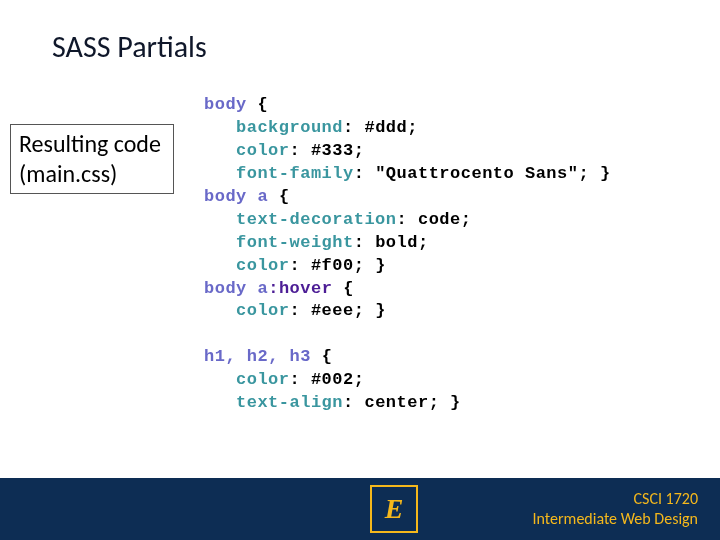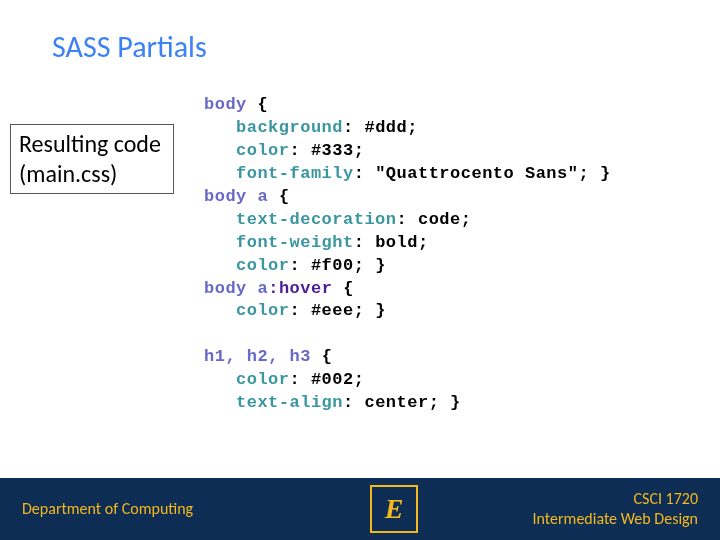--- a/index.html
+++ b/index.html
@@ -10,21 +10,21 @@
     font-family: "Segoe UI", Calibri, Arial, sans-serif;
     position: relative;
     overflow: hidden;
   }
   .title {
     position: absolute;
     top: 28px;
     left: 52px;
     font-size: 30px;
     font-weight: 400;
-    color: #3b82f6;
+    color: #0f172a;
   }
   .annotation {
     position: absolute;
     top: 124px;
     left: 10px;
     width: 164px;
     padding: 4px 8px;
     border: 1px solid #555;
     background: #fff;
     font-size: 24px;
@@ -110,21 +110,20 @@
 <span class="indent"></span><span class="prop">color</span><span class="colon-sc">:</span> <span class="val">#f00</span><span class="colon-sc">;</span> <span class="brace">}</span>
 <span class="sel">body a</span><span class="pseudo">:hover</span> <span class="brace">{</span>
 <span class="indent"></span><span class="prop">color</span><span class="colon-sc">:</span> <span class="val">#eee</span><span class="colon-sc">;</span> <span class="brace">}</span>
 
 <span class="sel">h1, h2, h3</span> <span class="brace">{</span>
 <span class="indent"></span><span class="prop">color</span><span class="colon-sc">:</span> <span class="val">#002</span><span class="colon-sc">;</span>
 <span class="indent"></span><span class="prop">text-align</span><span class="colon-sc">:</span> <span class="val">center</span><span class="colon-sc">;</span> <span class="brace">}</span></div>
 
 <div class="footer">
   <div class="footer-left">
-    <div>Department of Computing</div>
   </div>
   <div class="footer-logo">
     <span>E</span>
   </div>
   <div class="footer-right">
     <div>CSCI 1720</div>
     <div>Intermediate Web Design</div>
   </div>
 </div>
 

